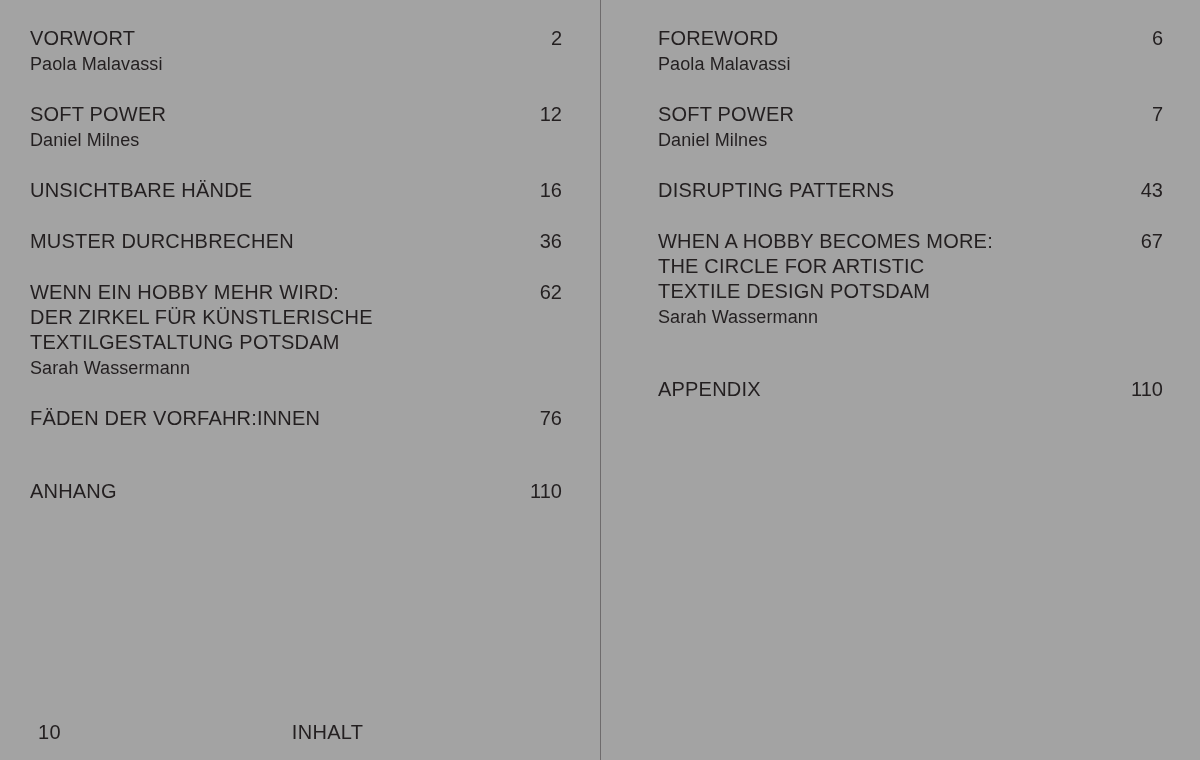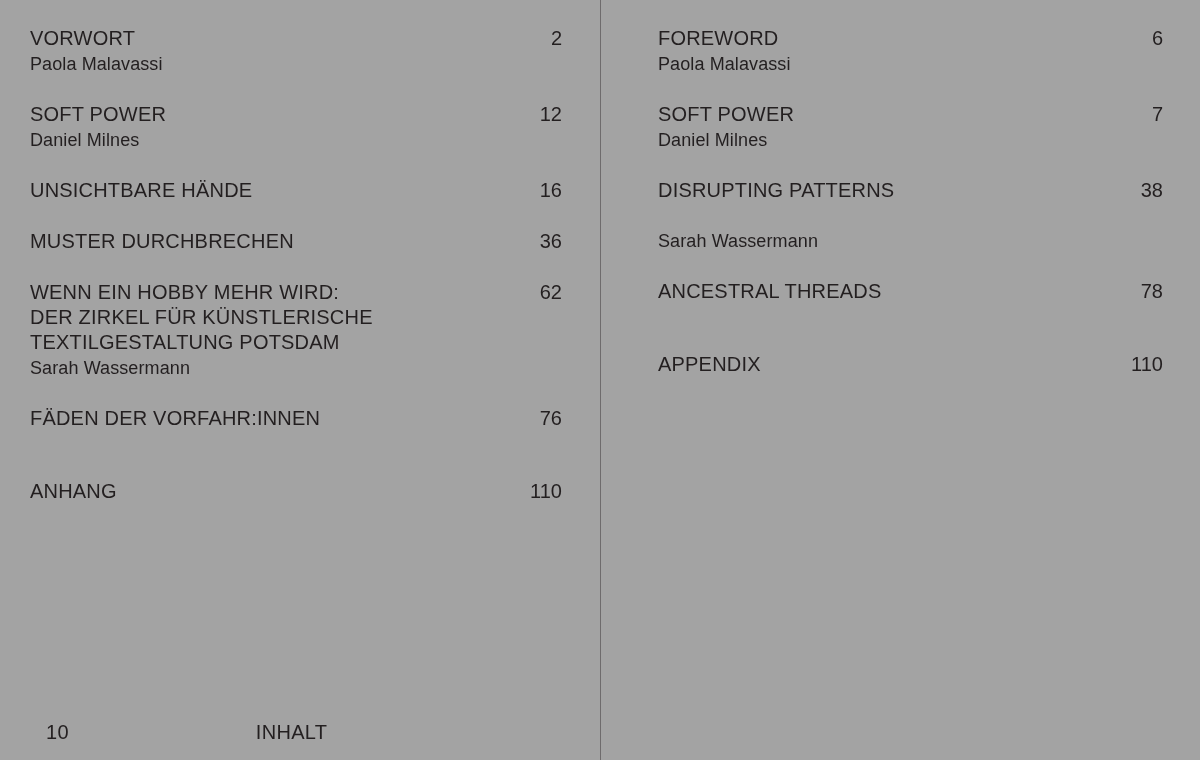--- a/index.html
+++ b/index.html
@@ -76,27 +76,28 @@
     line-height: 24px;
     margin-top: 1px;
     letter-spacing: 0.1px;
   }
   .spacer-lg {
     height: 22px;
   }
   .footer {
     position: absolute;
     bottom: 16px;
-    left: 16px;
+    left: 8px;
     width: 100%;
     box-sizing: border-box;
     display: flex;
     align-items: baseline;
     font-size: 20px;
     letter-spacing: 0.3px;
+    gap: 44px;
   }
   .footer-left {
     padding: 0 38px 0 30px;
   }
   .footer-right {
     padding: 0 30px 0 58px;
   }
   .footer .folio {
     flex: 0 0 auto;
   }
@@ -221,36 +222,36 @@
         </div>
         <div class="entry-author">Daniel Milnes</div>
       </div>
 
 
       <div class="entry">
         <div class="entry-row">
           <div class="entry-titles">
             <div class="entry-title">DISRUPTING PATTERNS</div>
           </div>
-          <div class="entry-page">38</div>
-        </div>
-      </div>
-
-      <div class="entry">
+          <div class="entry-page">43</div>
+        </div>
+      </div>
+
+      <div class="entry">
+        <div class="entry-row">
+          <div class="entry-titles">
+            <div class="entry-title" style="white-space:pre-line">WHEN A HOBBY BECOMES MORE:
+THE CIRCLE FOR ARTISTIC
+TEXTILE DESIGN POTSDAM</div>
+          </div>
+          <div class="entry-page">67</div>
+        </div>
         <div class="entry-author">Sarah Wassermann</div>
       </div>
 
-      <div class="entry">
-        <div class="entry-row">
-          <div class="entry-titles">
-            <div class="entry-title">ANCESTRAL THREADS</div>
-          </div>
-          <div class="entry-page">78</div>
-        </div>
-      </div>
 
       <div class="spacer-lg"></div>
 
       <div class="entry">
         <div class="entry-row">
           <div class="entry-titles">
             <div class="entry-title">APPENDIX</div>
           </div>
           <div class="entry-page">110</div>
         </div>

